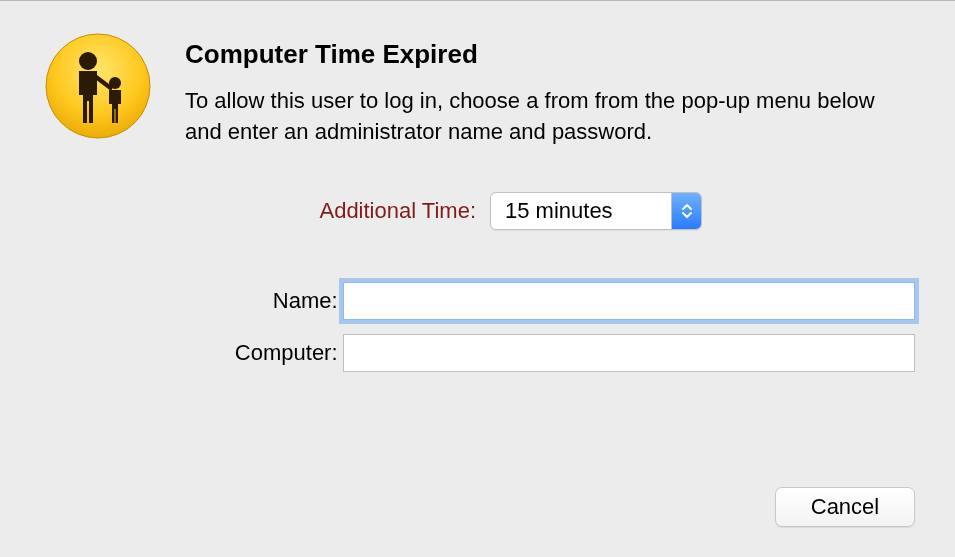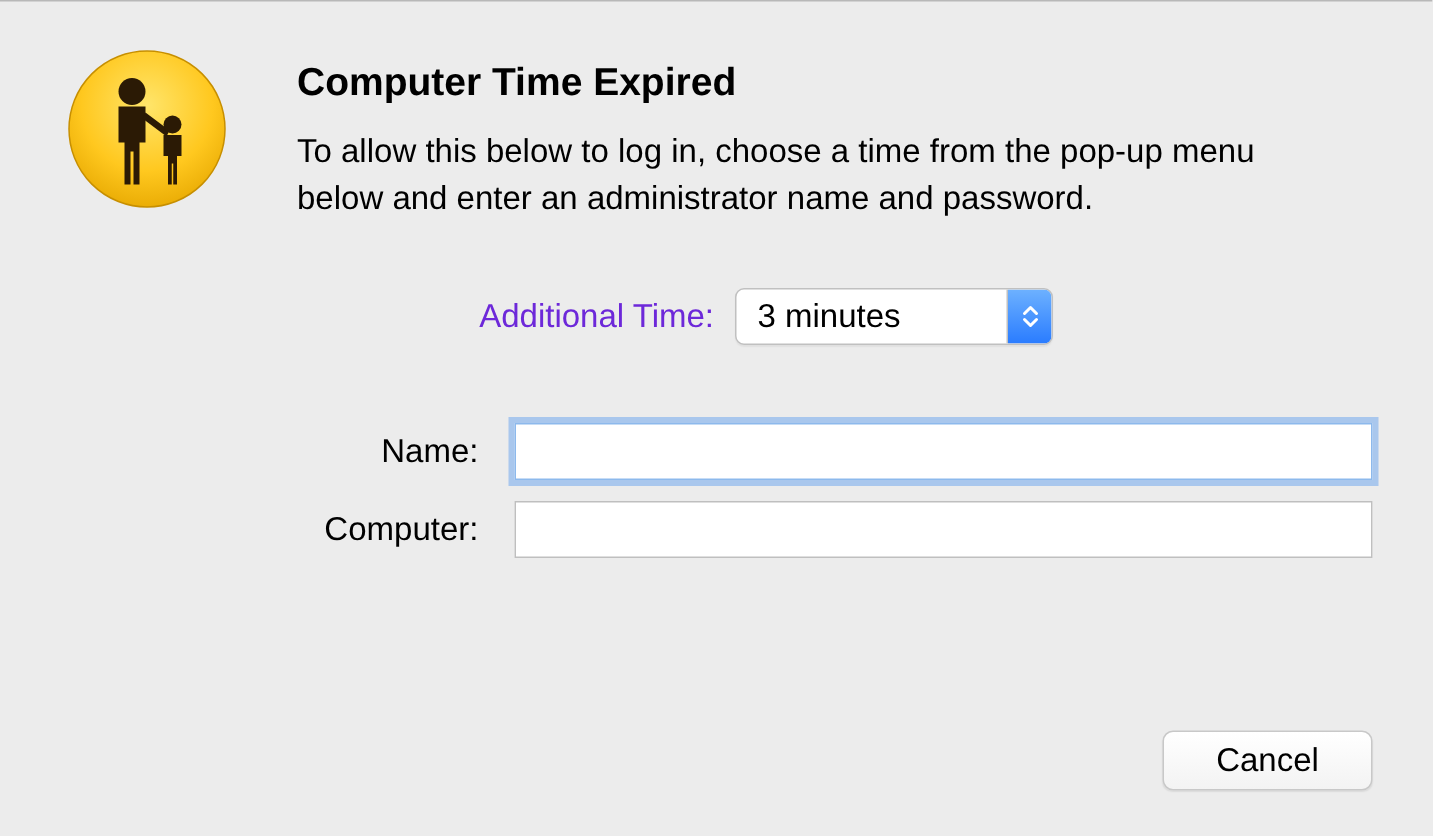--- a/index.html
+++ b/index.html
@@ -18,21 +18,21 @@
       width: 955px;
       height: 557px;
       background: #ececec;
       border-top: 1px solid #b8b8b8;
       padding: 30px 40px 30px 40px;
       position: relative;
     }
     .content-top {
       display: flex;
       align-items: flex-start;
-      gap: 43px;
+      gap: 30px;
     }
     .icon-wrap {
       flex-shrink: 0;
       width: 115px;
       display: flex;
       justify-content: center;
     }
     .pc-icon {
       width: 110px;
       height: 110px;
@@ -59,21 +59,21 @@
     }
     .form-row {
       display: flex;
       align-items: center;
       margin-bottom: 18px;
     }
     .label {
       width: 450px;
       text-align: right;
       font-size: 22px;
-      color: #6d28d9;
+      color: #7f1d1d;
       padding-right: 14px;
     }
     .select-wrap {
       display: inline-flex;
       align-items: stretch;
       background: #fff;
       border: 1px solid #c0c0c0;
       border-radius: 6px;
       height: 38px;
       box-shadow: 0 1px 1px rgba(0,0,0,0.05);
@@ -148,21 +148,21 @@
     .cred-row {
       display: flex;
       align-items: center;
       margin-bottom: 14px;
     }
     .cred-label {
       width: 312px;
       text-align: right;
       font-size: 22px;
       color: #000;
-      padding-right: 24px;
+      padding-right: 5px;
     }
   </style>
 </head>
 <body>
 
 <div class="dialog">
 
   <div class="content-top">
     <div class="icon-wrap">
       <svg class="pc-icon" viewBox="0 0 110 110">
@@ -179,29 +179,29 @@
         <path d="M36 40 L54 40 L54 64 L50 64 L50 92 L46 92 L46 70 L44 70 L44 92 L40 92 L40 64 L36 64 Z" fill="#2b1a05"></path>
 
         <path d="M54 44 L70 56 L68 60 L52 48 Z" fill="#2b1a05"></path>
 
         <circle cx="72" cy="52" r="6" fill="#2b1a05"></circle>
         <path d="M66 59 L78 59 L78 73 L75 73 L75 92 L72.5 92 L72.5 78 L71.5 78 L71.5 92 L69 92 L69 73 L66 73 Z" fill="#2b1a05"></path>
       </svg>
     </div>
     <div class="text-col">
       <div class="title">Computer Time Expired</div>
-      <div class="desc">To allow this below to log in, choose a time from the pop-up menu below and enter an administrator name and password.</div>
+      <div class="desc">To allow this user to log in, choose a from from the pop-up menu below and enter an administrator name and password.</div>
     </div>
   </div>
 
   <div class="form-area">
     <div class="form-row">
       <div class="label">Additional Time:</div>
       <div class="select-wrap">
-        <div class="select-value">3 minutes</div>
+        <div class="select-value">15 minutes</div>
         <div class="select-arrows">
           <svg width="12" height="8" viewBox="0 0 12 8">
               <path d="M2 6 L6 2 L10 6" stroke="#fff" stroke-width="2" fill="none" stroke-linecap="round" stroke-linejoin="round"></path>
             </svg>
           <svg width="12" height="8" viewBox="0 0 12 8">
               <path d="M2 2 L6 6 L10 2" stroke="#fff" stroke-width="2" fill="none" stroke-linecap="round" stroke-linejoin="round"></path>
             </svg>
         </div>
       </div>
     </div>

